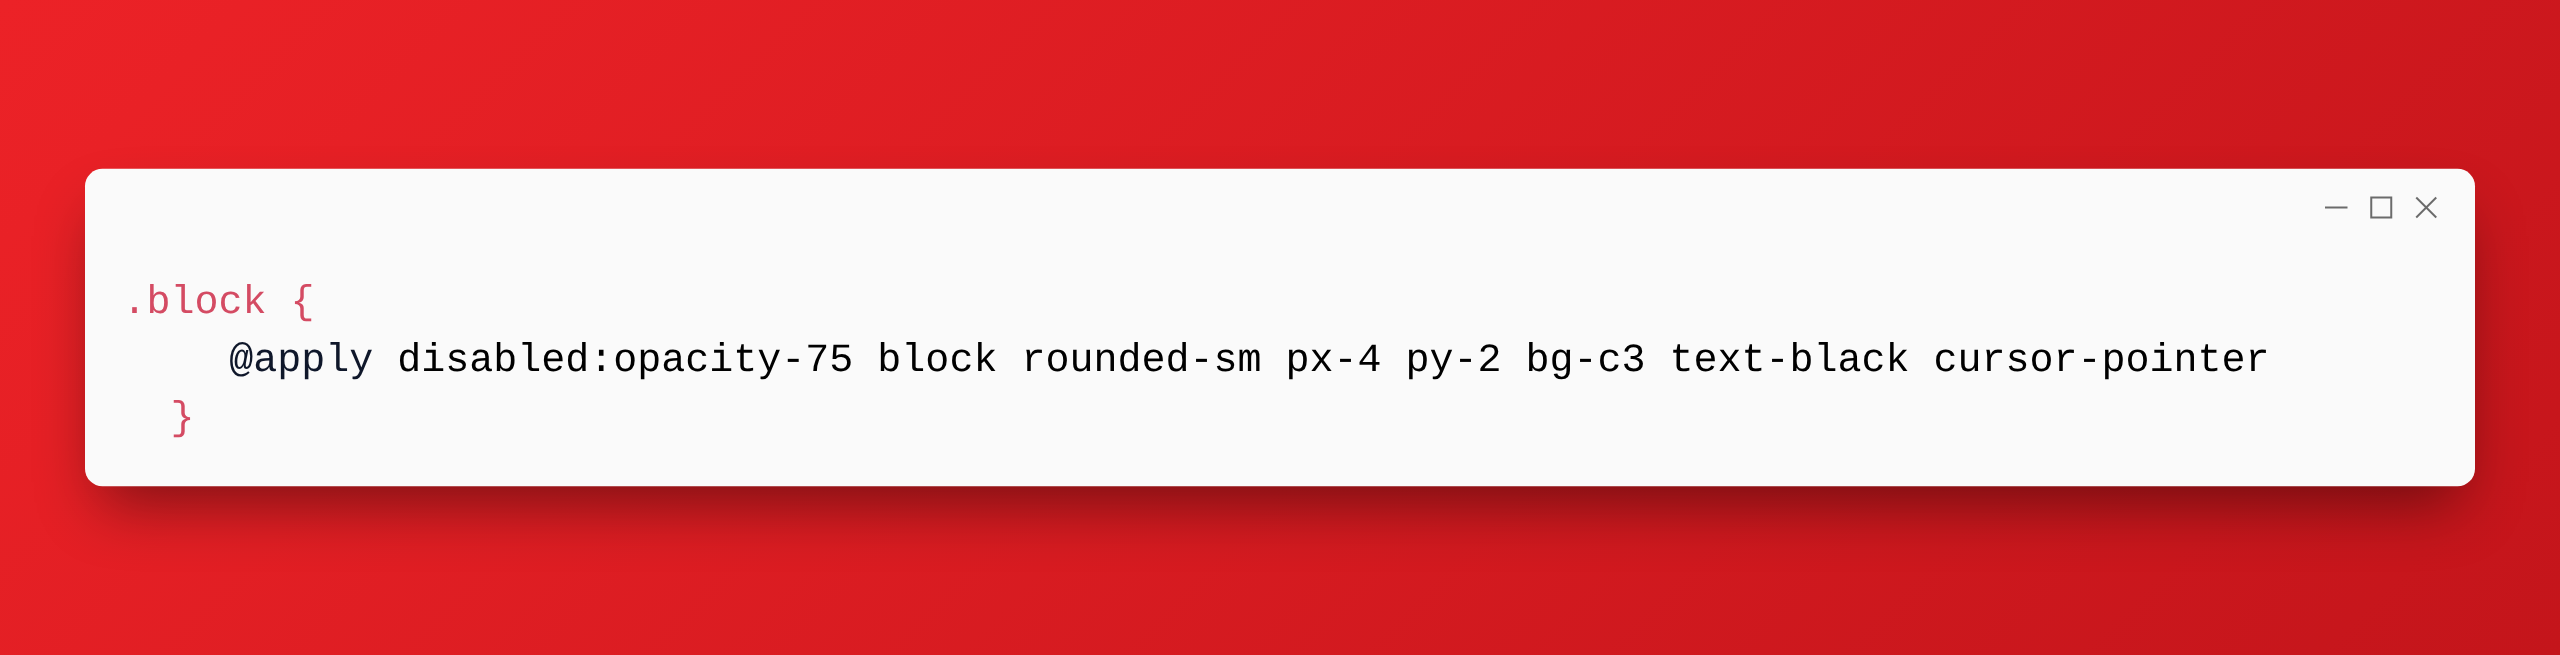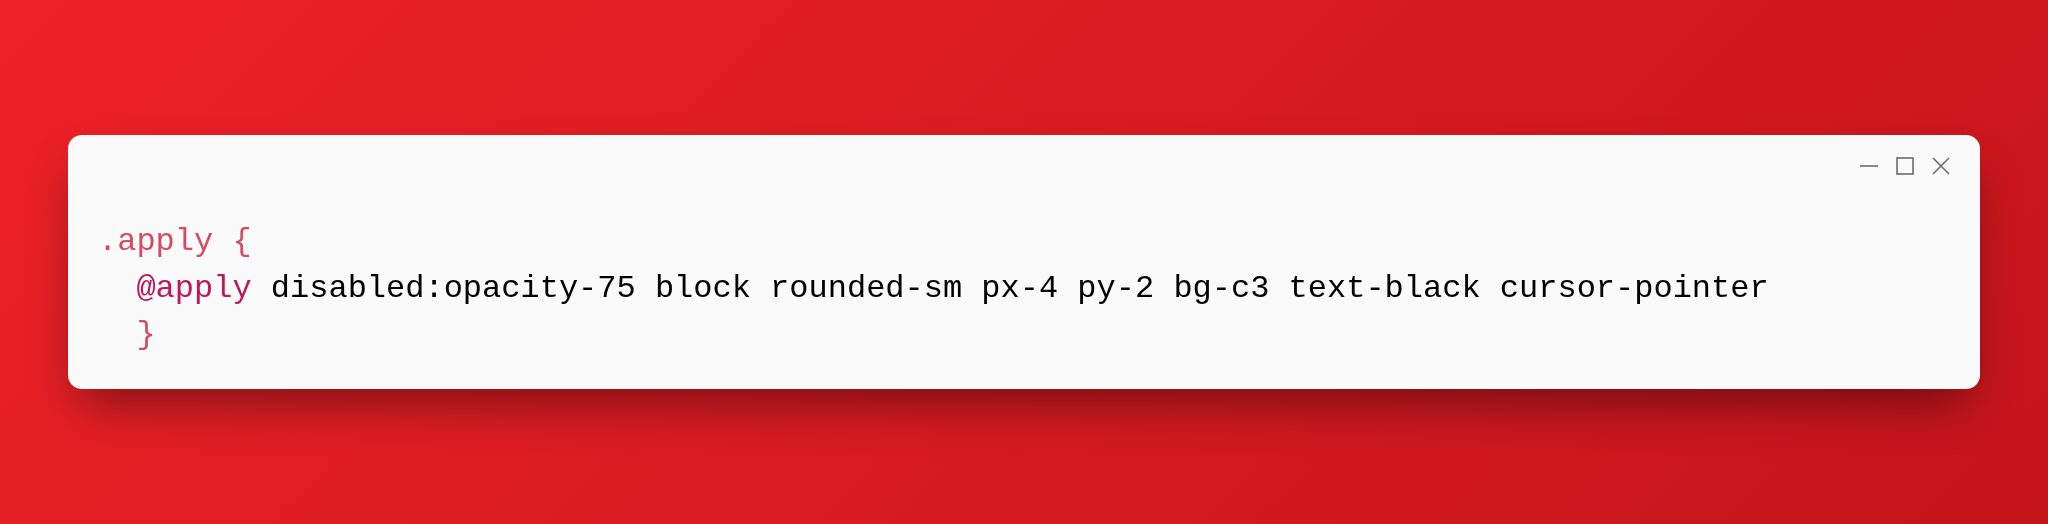--- a/index.html
+++ b/index.html
@@ -45,21 +45,21 @@
     }
     .code-block {
       margin-top: 60px;
       font-size: 32px;
       line-height: 1.45;
       white-space: pre-wrap;
       word-wrap: break-word;
     }
     .selector { color: #d44b63; }
     .brace { color: #d44b63; }
-    .at-rule { color: #be185d; }
+    .at-rule { color: #0f172a; margin-left: 47px; }
     .value { color: #000000; }
     .close-brace { color: #d44b63; }
   </style>
 </head>
 <body>
 
 <div class="code-window">
   <div class="window-controls">
     <span class="window-control-icon">
       <svg viewBox="0 0 22 22" width="22" height="22">
@@ -72,16 +72,16 @@
         </svg>
     </span>
     <span class="window-control-icon">
       <svg viewBox="0 0 22 22" width="22" height="22">
           <line x1="3" y1="3" x2="19" y2="19"></line>
           <line x1="19" y1="3" x2="3" y2="19"></line>
         </svg>
     </span>
   </div>
 
-  <div class="code-block"><span class="selector">.apply</span><span class="brace"> {</span>
+  <div class="code-block"><span class="selector">.block</span><span class="brace"> {</span>
 <span>  </span><span class="at-rule">@apply</span><span> </span><span class="value">disabled:opacity-75 block rounded-sm px-4 py-2 bg-c3 text-black cursor-pointer</span>
 <span>  </span><span class="close-brace">}</span></div>
 </div>
 
 </body></html>

